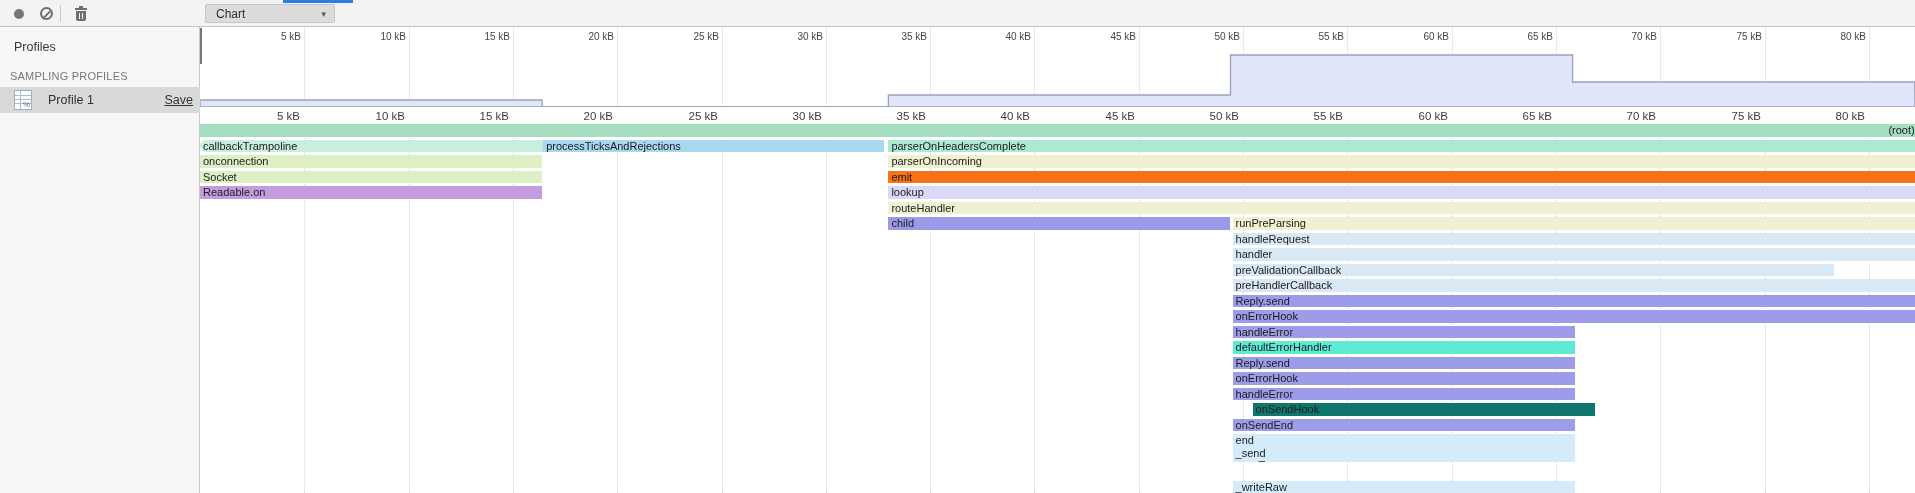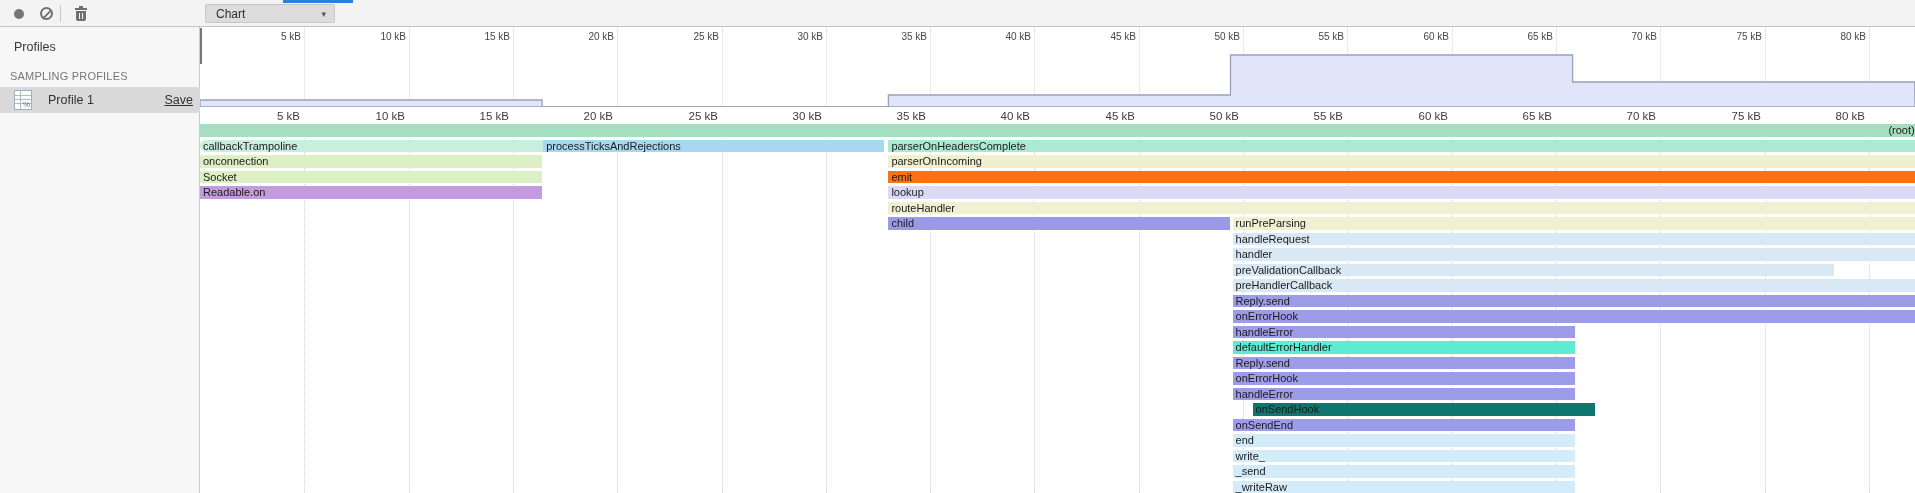--- a/index.html
+++ b/index.html
@@ -199,17 +199,17 @@
       <div class="bar" style="left: 1032.57px; width: 682.122px; top: 203px; background: rgb(156, 156, 233);">onErrorHook</div>
       <div class="bar" style="left: 1032.57px; width: 342.104px; top: 218.5px; background: rgb(156, 156, 233);">handleError</div>
       <div class="bar" style="left: 1032.57px; width: 342.104px; top: 234px; background: #5eead4;">defaultErrorHandler</div>
       <div class="bar" style="left: 1032.57px; width: 342.104px; top: 249.5px; background: rgb(156, 156, 233);">Reply.send</div>
       <div class="bar" style="left: 1032.57px; width: 342.104px; top: 265px; background: rgb(156, 156, 233);">onErrorHook</div>
       <div class="bar" style="left: 1032.57px; width: 342.104px; top: 280.5px; background: rgb(156, 156, 233);">handleError</div>
       <div class="bar" style="left: 1032.57px; width: 342.104px; top: 296px; background: #0f766e; margin-left: 20px;">onSendHook</div>
       <div class="bar" style="left: 1032.57px; width: 342.104px; top: 311.5px; background: rgb(156, 156, 233);">onSendEnd</div>
       <div class="bar" style="left: 1032.57px; width: 342.104px; top: 327px; background: rgb(212, 236, 250);">end</div>
       <div class="bar" style="left: 1032.57px; width: 342.104px; top: 342.5px; background: rgb(212, 236, 250);">write_</div>
-      <div class="bar" style="left: 1032.57px; width: 342.104px; top: 358px; background: rgb(212, 236, 250);">_send</div>
+      <div class="bar" style="left: 1032.57px; width: 342.104px; top: 340px; background: rgb(212, 236, 250);">_send</div>
       <div class="bar" style="left: 1032.57px; width: 342.104px; top: 373.5px; background: rgb(212, 236, 250);">_writeRaw</div>
     </div>
 
 </div>
 
 </body></html>

